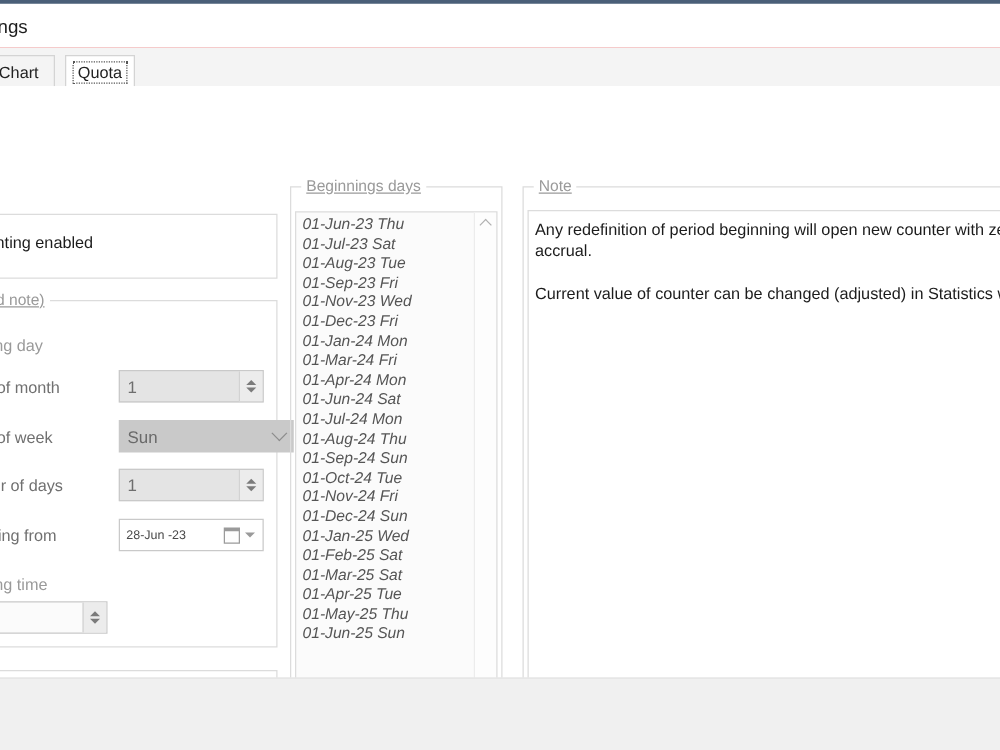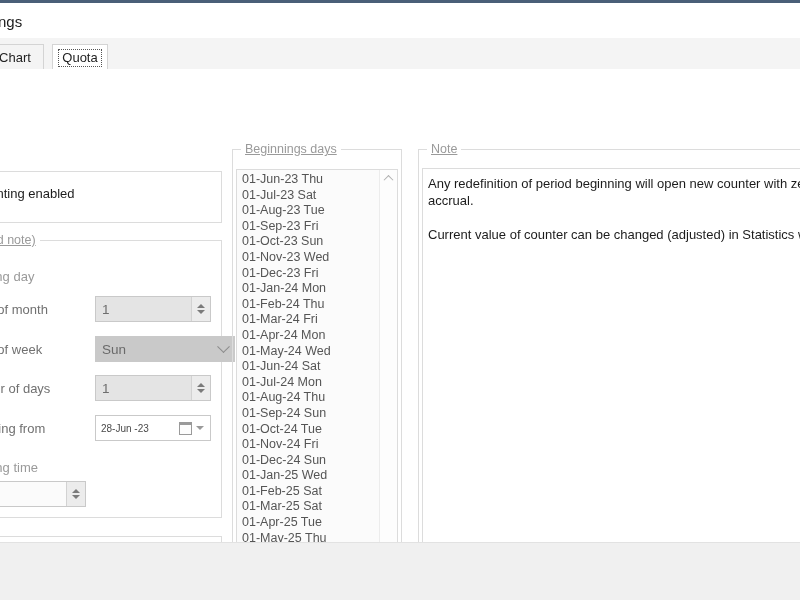--- a/index.html
+++ b/index.html
@@ -255,20 +255,21 @@
     width: 162px; height: 398px;
     box-sizing: border-box;
     background: #fbfbfb;
     border: 1px solid #dcdcdc;
     overflow: hidden;
   }
   .list-items {
     position: absolute;
     left: 0; top: 2px;
     right: 18px;
+    font-style: italic;
   }
   .list-item {
     font-size: 12.5px;
     color: #555555;
     line-height: 15.6px;
     padding-left: 5px;
     white-space: nowrap;
   }
   .scrollbar {
     position: absolute;
@@ -432,28 +433,25 @@
     <div class="group grp-begin">
       <span class="legend">Beginnings days</span>
     </div>
 
     <div class="listbox">
       <div class="list-items" id="list-items">
           <div class="list-item">01-Jun-23 Thu</div>
           <div class="list-item">01-Jul-23 Sat</div>
           <div class="list-item">01-Aug-23 Tue</div>
           <div class="list-item">01-Sep-23 Fri</div>
-          <div class="list-item">01-Oct-23 Sun</div>
           <div class="list-item">01-Nov-23 Wed</div>
           <div class="list-item">01-Dec-23 Fri</div>
           <div class="list-item">01-Jan-24 Mon</div>
-          <div class="list-item">01-Feb-24 Thu</div>
           <div class="list-item">01-Mar-24 Fri</div>
           <div class="list-item">01-Apr-24 Mon</div>
-          <div class="list-item">01-May-24 Wed</div>
           <div class="list-item">01-Jun-24 Sat</div>
           <div class="list-item">01-Jul-24 Mon</div>
           <div class="list-item">01-Aug-24 Thu</div>
           <div class="list-item">01-Sep-24 Sun</div>
           <div class="list-item">01-Oct-24 Tue</div>
           <div class="list-item">01-Nov-24 Fri</div>
           <div class="list-item">01-Dec-24 Sun</div>
           <div class="list-item">01-Jan-25 Wed</div>
           <div class="list-item">01-Feb-25 Sat</div>
           <div class="list-item">01-Mar-25 Sat</div>

